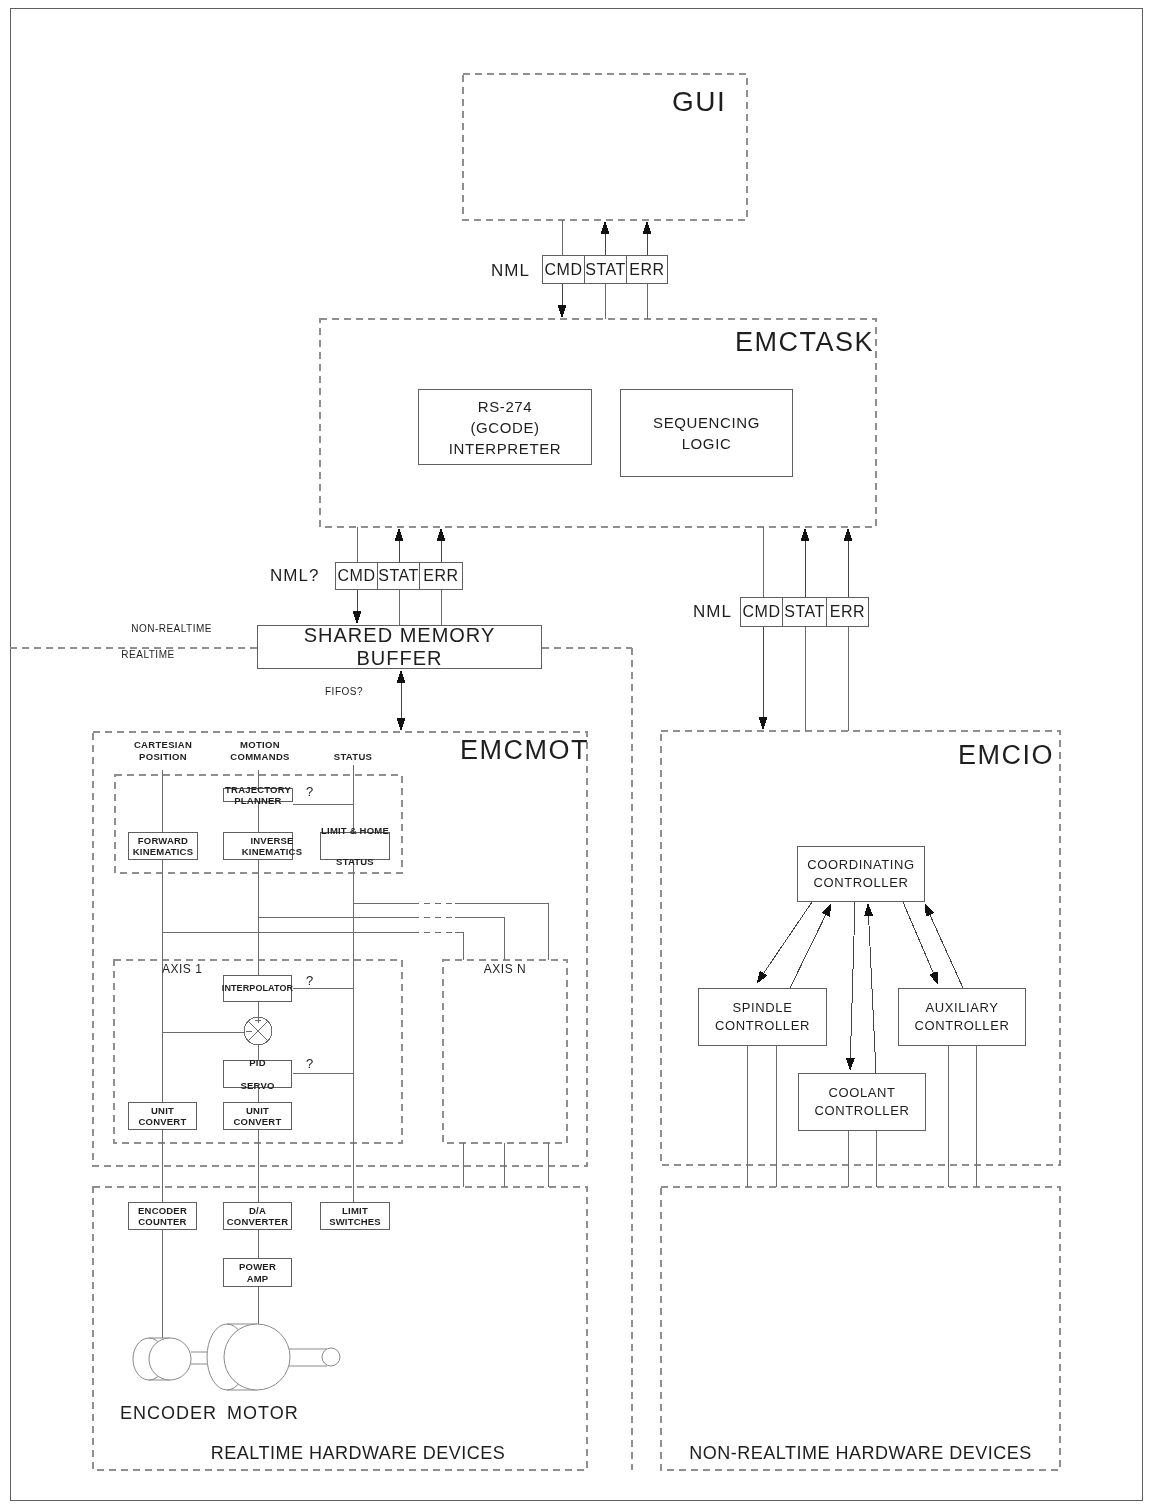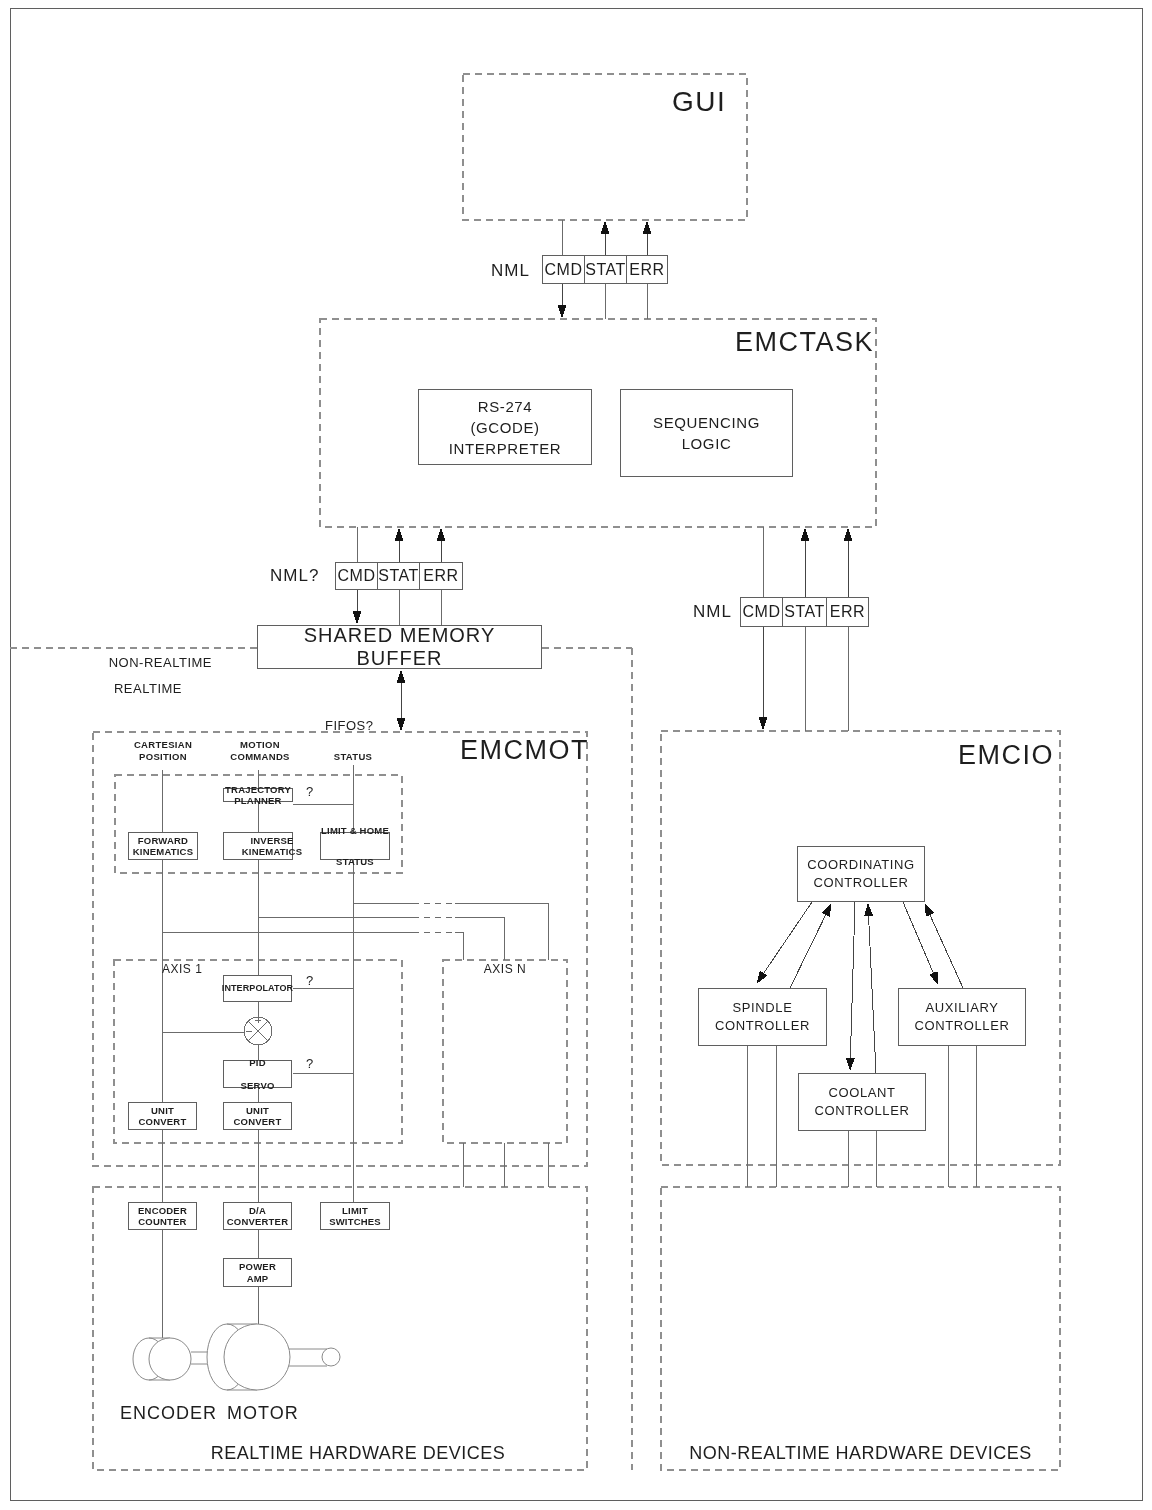--- a/index.html
+++ b/index.html
@@ -20,21 +20,21 @@
   .box-smb{font-size:20px;letter-spacing:1px;}
   .nmlrow{position:absolute;display:flex;box-sizing:border-box;}
   .cell{
     border:1px solid #5f5f5f;background:#ffffff;display:flex;align-items:center;
     justify-content:center;font-size:16px;letter-spacing:0.5px;box-sizing:border-box;
   }
   .cell + .cell{border-left:none;}
   .lbl{position:absolute;white-space:nowrap;}
   .title{font-size:27px;letter-spacing:1.5px;}
   .nml-lbl{font-size:17px;letter-spacing:1px;}
-  .side-lbl{font-size:13px;letter-spacing:0.5px;margin-top:32px;}
+  .side-lbl{font-size:10px;letter-spacing:0.5px;}
   .col-lbl{font-size:9.5px;font-weight:bold;line-height:12px;text-align:center;letter-spacing:0.3px;}
   .axis-lbl{font-size:12px;letter-spacing:0.5px;}
   .q-lbl{font-size:13px;}
   .hw-lbl{font-size:18px;letter-spacing:1px;}
   .hw-title{font-size:18px;letter-spacing:0.5px;text-align:center;}
 </style>
 </head>
 <body>
 
 <div class="canvas">

